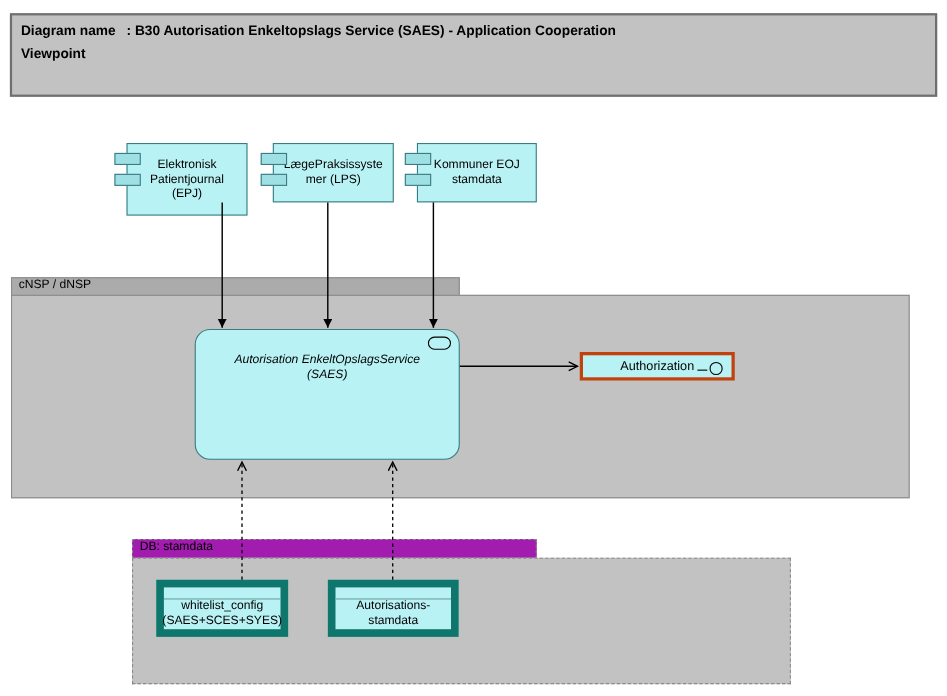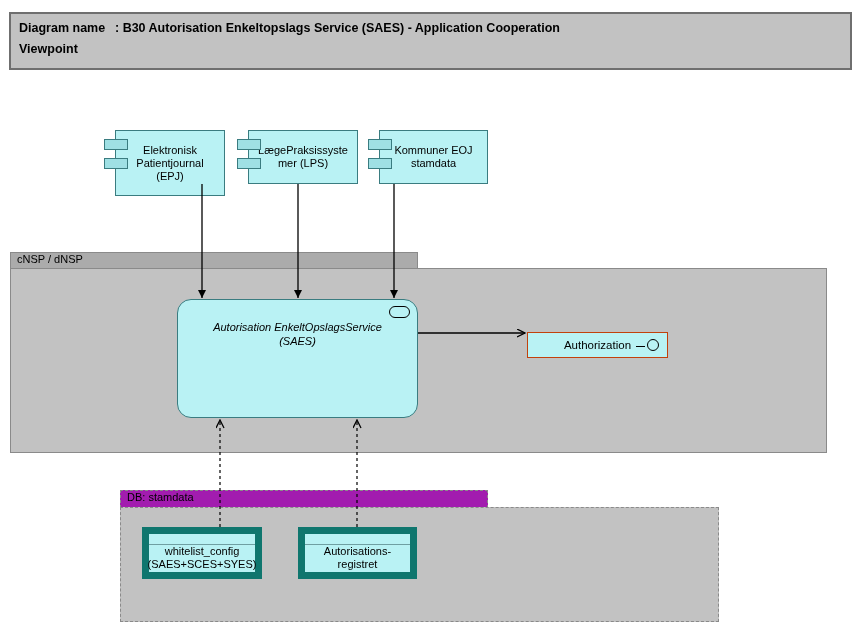--- a/index.html
+++ b/index.html
@@ -4,21 +4,21 @@
 <style>
   html,body{margin:0;padding:0;background:#fff;}
   .canvas{
     position:relative;width:861px;height:633px;background:#ffffff;overflow:hidden;
     font-family:"Liberation Sans",sans-serif;color:#000;
   }
   .abs{position:absolute;box-sizing:border-box;}
 
   
   .title-box{
-    left:9px;top:12px;width:843px;height:58px;
+    left:9px;top:12px;width:843px;height:76px;
     background:#c2c2c2;border:2px solid #6f6f6f;
     padding:4px 8px 0 8px;
   }
   .t-row{display:flex;line-height:21px;font-size:12.5px;font-weight:bold;}
   .t-label{width:96px;flex:0 0 auto;}
   .t-val{flex:1;white-space:nowrap;}
 
   
   .group-header{background:#ababab;border:1.5px solid #8a8a8a;
     font-size:11px;display:flex;align-items:flex-start;padding-left:6px;}
@@ -49,22 +49,22 @@
     white-space:pre-line;
     font-style:italic;
   }
   .service-icon{
     position:absolute;right:7px;top:6px;width:19px;height:10px;
     border:1.5px solid #000;border-radius:6px;background:transparent;
   }
 
   
   .iface{
-    left:527px;top:332px;width:141px;height:26px;
-    background:#b9f2f4;border:1px solid #c2410c;
+    left:527px;top:320px;width:141px;height:26px;
+    background:#b9f2f4;border:3px solid #c2410c;
     display:flex;align-items:center;justify-content:center;
     font-size:11.5px;
   }
   .lollipop-line{position:absolute;right:22px;top:12.5px;width:9px;height:1.5px;background:#000;}
   .lollipop-circle{position:absolute;right:8px;top:6px;width:12px;height:12px;
     border:1.5px solid #000;border-radius:50%;background:#b9f2f4;box-sizing:border-box;}
 
   
   .dataobj{background:#b9f2f4;border:7px solid #0f766e;font-size:11px;line-height:13.5px;
     text-align:center;white-space:pre-line;}
@@ -135,21 +135,21 @@
   </div>
 
   <div class="abs dataobj dobj-whitelist">
     <div class="dataobj-band"></div>
     <div class="dataobj-label">whitelist_config
 (SAES+SCES+SYES)</div>
   </div>
   <div class="abs dataobj dobj-autreg">
     <div class="dataobj-band"></div>
     <div class="dataobj-label">Autorisations-
-registret</div>
+stamdata</div>
   </div>
 
   <svg class="connectors" viewBox="0 0 861 633" xmlns="http://www.w3.org/2000/svg">
     <defs>
       <marker id="headFilled" markerUnits="userSpaceOnUse" markerWidth="9" markerHeight="9" refX="8" refY="4" orient="auto">
         <path d="M0,0 L8,4 L0,8 Z" fill="#000"></path>
       </marker>
       <marker id="headOpen" markerUnits="userSpaceOnUse" markerWidth="10" markerHeight="10" refX="8.5" refY="4.5" orient="auto">
         <path d="M0.5,0.5 L8.5,4.5 L0.5,8.5" fill="none" stroke="#000" stroke-width="1.3"></path>
       </marker>

